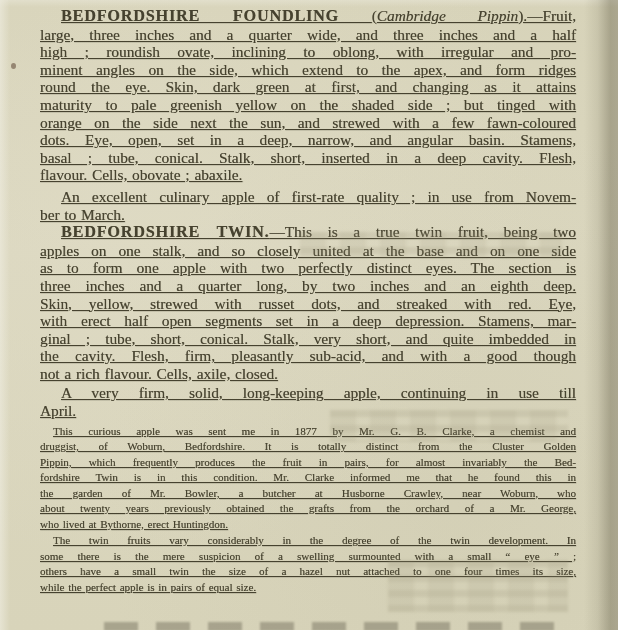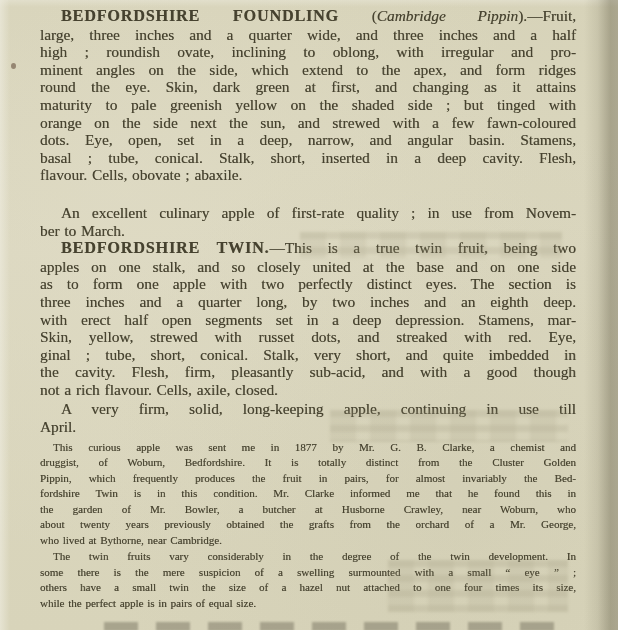--- a/index.html
+++ b/index.html
@@ -15,26 +15,26 @@
   }
   .text-column{
     position:absolute;left:40px;top:6px;width:536px;
     color:#46422f;
     text-shadow:0.3px 0.3px 0.6px rgba(70,66,47,0.55);
     word-spacing:1px;
   }
   .para{margin:0;}
   .para.main{font-size:15.3px;line-height:17.6px;}
   .para.small{font-size:11px;line-height:15.5px;}
-  .para.gap-para{margin-top:20px;}
+  .para.gap-para{margin-top:4px;}
   .para.gap-entry{margin-top:0;}
   .para.gap-tight{margin-top:2px;}
   .para.gap-note{margin-top:4px;}
   .para.gap-none{margin-top:1px;}
-  .line{text-align:justify;text-align-last:justify;}
+  .line{text-align:justify;text-align-last:justify;text-decoration:underline;}
   .line.last{text-align-last:left;}
   .line.first{text-indent:21px;}
   .para.small .line.first{text-indent:13px;}
   .seg-heading{font-size:16.2px;letter-spacing:0.8px;font-weight:600;}
   .seg-italic{font-style:italic;}
   .seg-plain{}
   
   .edge-right{
     position:absolute;top:0;right:0;width:34px;height:630px;pointer-events:none;
     background:linear-gradient(to right,
@@ -91,38 +91,38 @@
       </div>
       <div class="para main gap-para">
         <div class="line first">An excellent culinary apple of first-rate quality ; in use from Novem-</div>
         <div class="line last">ber to March.</div>
       </div>
       <div class="para main gap-entry">
         <div class="line first"><span class="seg-heading">BEDFORDSHIRE TWIN.</span><span class="seg-plain">—This is a true twin fruit, being two</span></div>
         <div class="line">apples on one stalk, and so closely united at the base and on one side</div>
         <div class="line">as to form one apple with two perfectly distinct eyes.  The section is</div>
         <div class="line">three inches and a quarter long, by two inches and an eighth deep.</div>
+        <div class="line">Skin, yellow, strewed with russet dots, and streaked with red.  Eye,</div>
         <div class="line">with erect half open segments set in a deep depression.  Stamens, mar-</div>
-        <div class="line">Skin, yellow, strewed with russet dots, and streaked with red.  Eye,</div>
         <div class="line">ginal ; tube, short, conical.  Stalk, very short, and quite imbedded in</div>
         <div class="line">the cavity.  Flesh, firm, pleasantly sub-acid, and with a good though</div>
         <div class="line last">not a rich flavour.  Cells, axile, closed.</div>
       </div>
       <div class="para main gap-tight">
         <div class="line first">A very firm, solid, long-keeping apple, continuing in use till</div>
         <div class="line last">April.</div>
       </div>
       <div class="para small gap-note">
         <div class="line first">This curious apple was sent me in 1877 by Mr. G. B. Clarke, a chemist and</div>
         <div class="line">druggist, of Woburn, Bedfordshire.  It is totally distinct from the Cluster Golden</div>
         <div class="line">Pippin, which frequently produces the fruit in pairs, for almost invariably the Bed-</div>
         <div class="line">fordshire Twin is in this condition.  Mr. Clarke informed me that he found this in</div>
         <div class="line">the garden of Mr. Bowler, a butcher at Husborne Crawley, near Woburn, who</div>
         <div class="line">about twenty years previously obtained the grafts from the orchard of a Mr. George,</div>
-        <div class="line last">who lived at Bythorne, near Cambridge.</div>
+        <div class="line last">who lived at Bythorne, erect Huntingdon.</div>
       </div>
       <div class="para small gap-none">
         <div class="line first">The twin fruits vary considerably in the degree of the twin development.  In</div>
         <div class="line">some there is the mere suspicion of a swelling surmounted with a small “ eye ” ;</div>
         <div class="line">others have a small twin the size of a hazel nut attached to one four times its size,</div>
         <div class="line last">while the perfect apple is in pairs of equal size.</div>
       </div>
     </div>
   <div class="ghost g1"></div>
   <div class="ghost g2"></div>

